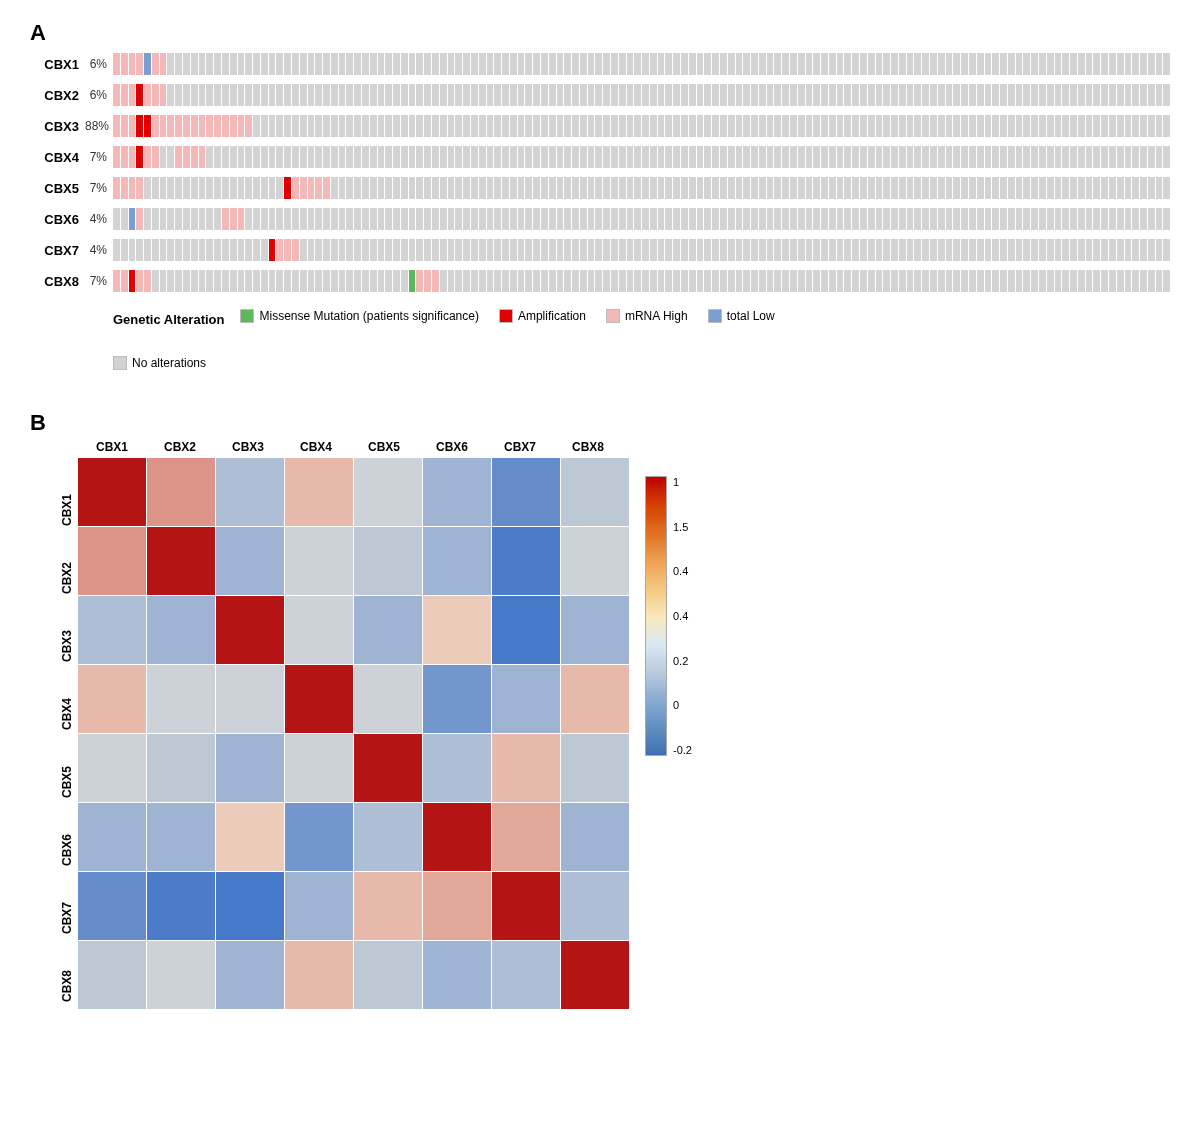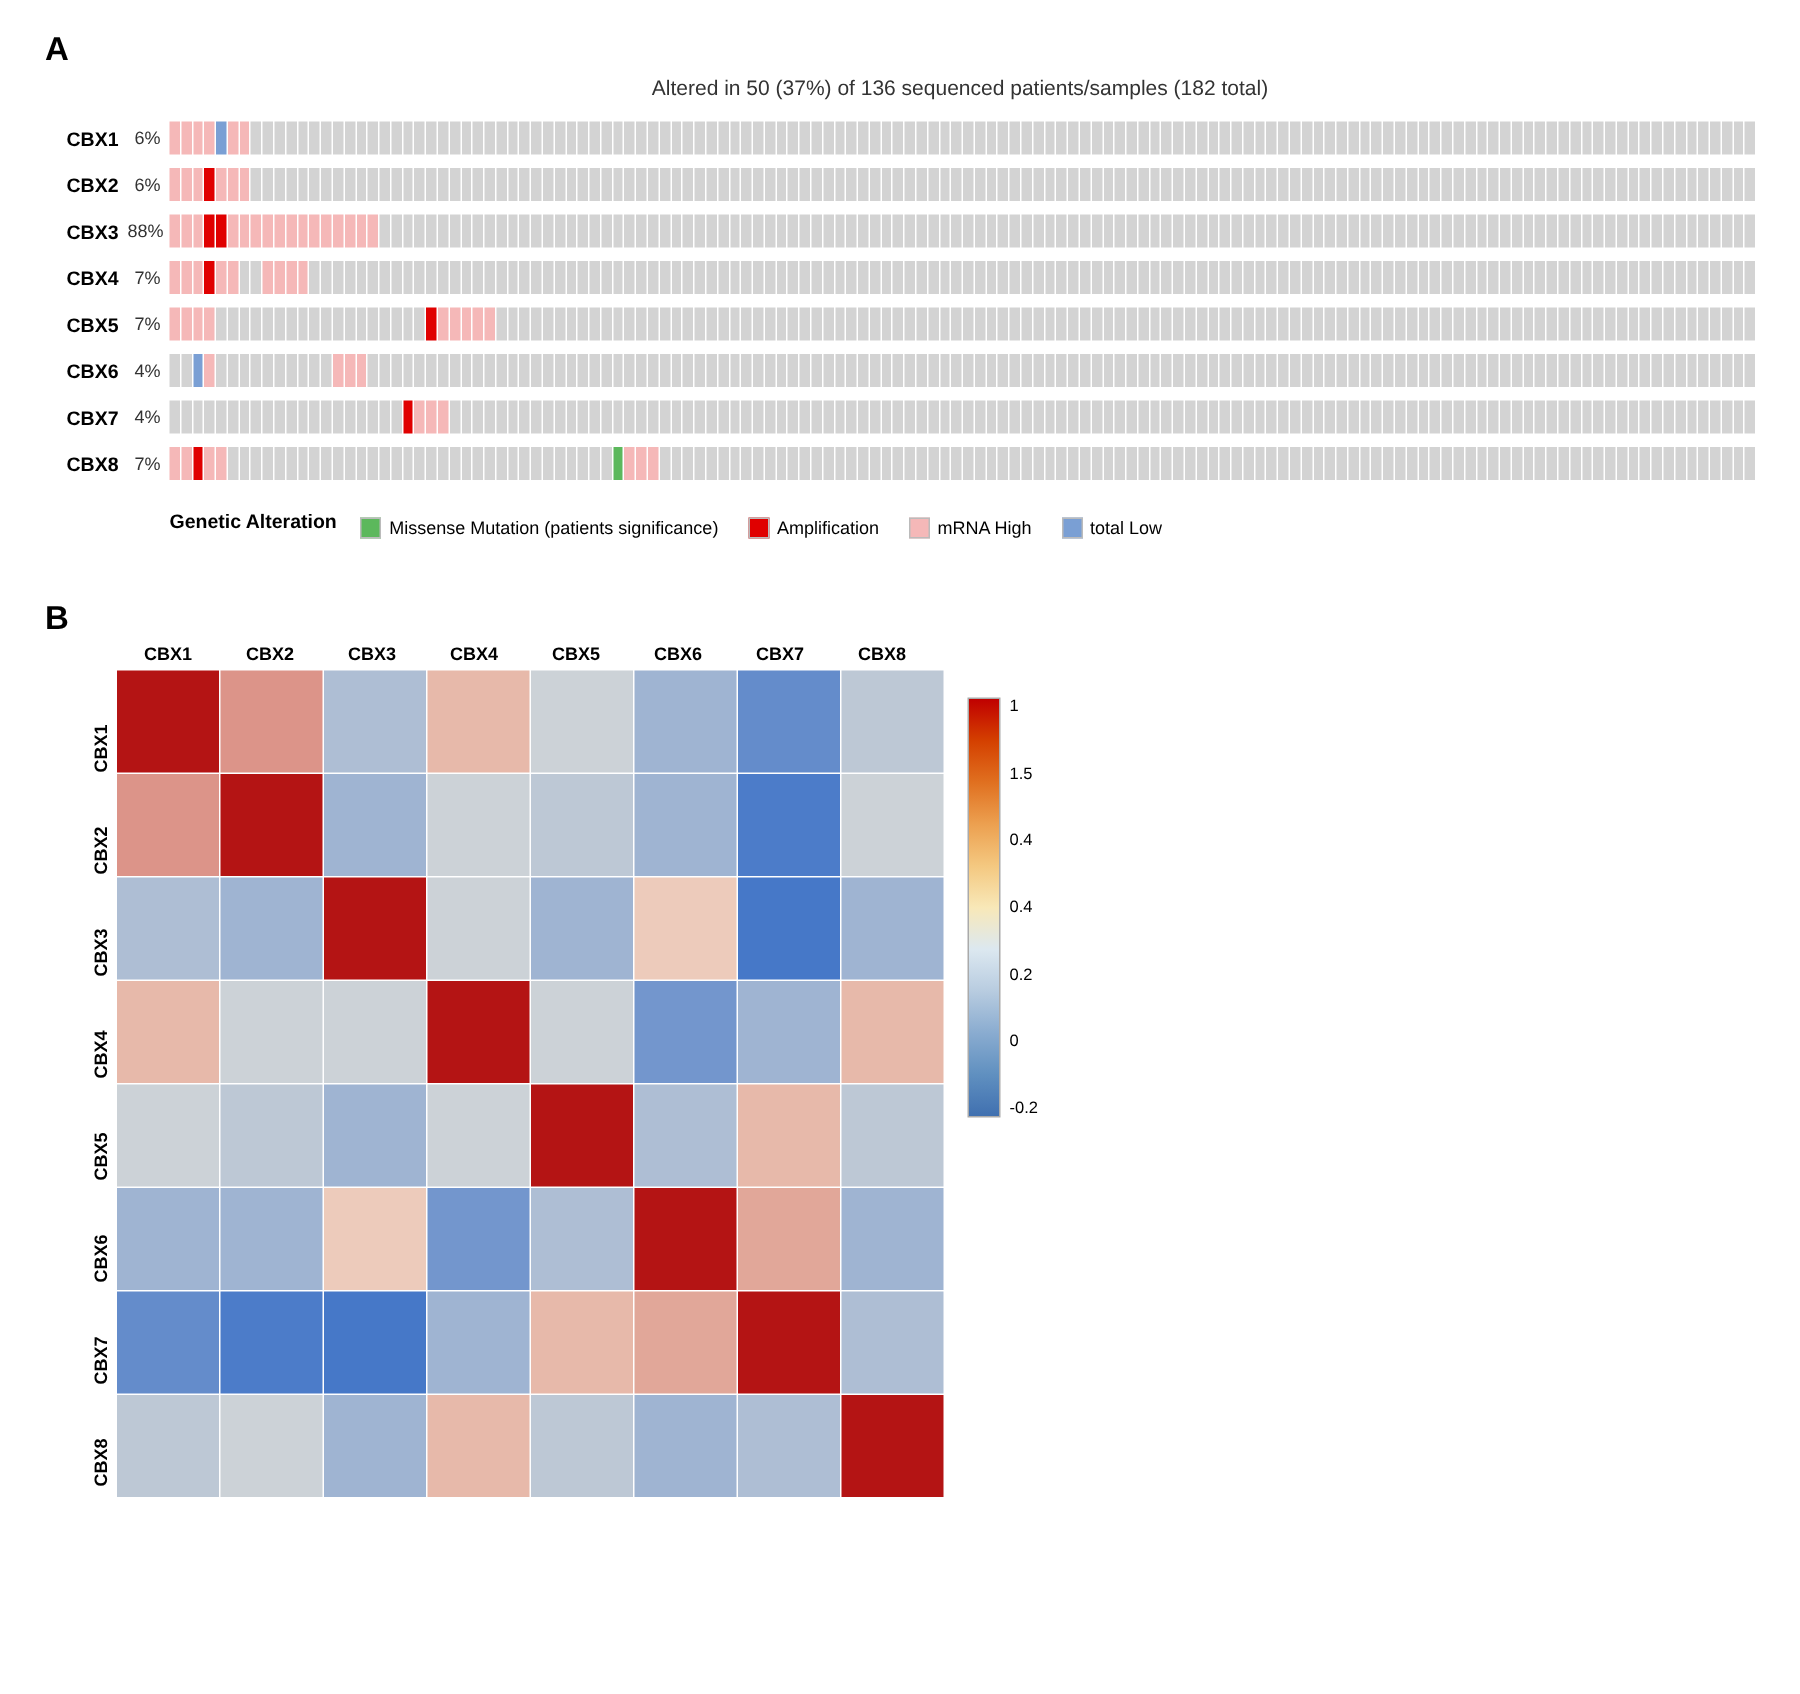--- a/index.html
+++ b/index.html
@@ -75,21 +75,21 @@
       background: #d3d3d3;
     }
     .cell.mrna-low-only {
       background: #7a9fd4;
     }
 
     
     .legend-area {
       display: flex;
       flex-wrap: wrap;
-      align-items: flex-end;
+      align-items: flex-start;
       margin-top: 14px;
       margin-left: 83px;
       gap: 21px 0;
     }
     .legend-title {
       font-weight: bold;
       font-size: 13px;
       margin-right: 16px;
       line-height: 22px;
     }
@@ -207,21 +207,20 @@
     .colorbar-container {
       display: flex;
       align-items: flex-start;
     }
   </style>
 </head>
 <body>
 
 <div class="panel-a">
   <div class="section-label">A</div>
-  <div class="chart-title">Altered in 50 (37%) of 136 sequenced patients/samples  (182 total)</div>
 
   <div id="onco-tracks">
       <div class="onco-row">
         <div class="gene-label">CBX1</div>
         <div class="pct-label">6%</div>
         <div class="track-container">
           <div class="cell mrna-high"></div>
           <div class="cell mrna-high"></div>
           <div class="cell mrna-high"></div>
           <div class="cell mrna-high"></div>
@@ -1365,20 +1364,26 @@
       <div class="legend-swatch amplification"></div>
       <span>Amplification</span>
     </div>
     <div class="legend-item">
       <div class="legend-swatch mrna-high"></div>
       <span>mRNA High</span>
     </div>
     <div class="legend-item">
       <div class="legend-swatch mrna-low"></div>
       <span>total Low</span>
+    </div>
+    <div class="legend-row2">
+      <div class="legend-item" style="margin-left:0">
+        <div class="legend-swatch no-alt"></div>
+        <span>No alterations</span>
+      </div>
     </div>
   </div>
 </div>
 
 <div class="panel-b">
   <div class="section-label">B</div>
 
   <div class="heatmap-wrapper">
 
     <div class="heatmap-row-labels" id="hm-row-labels">

